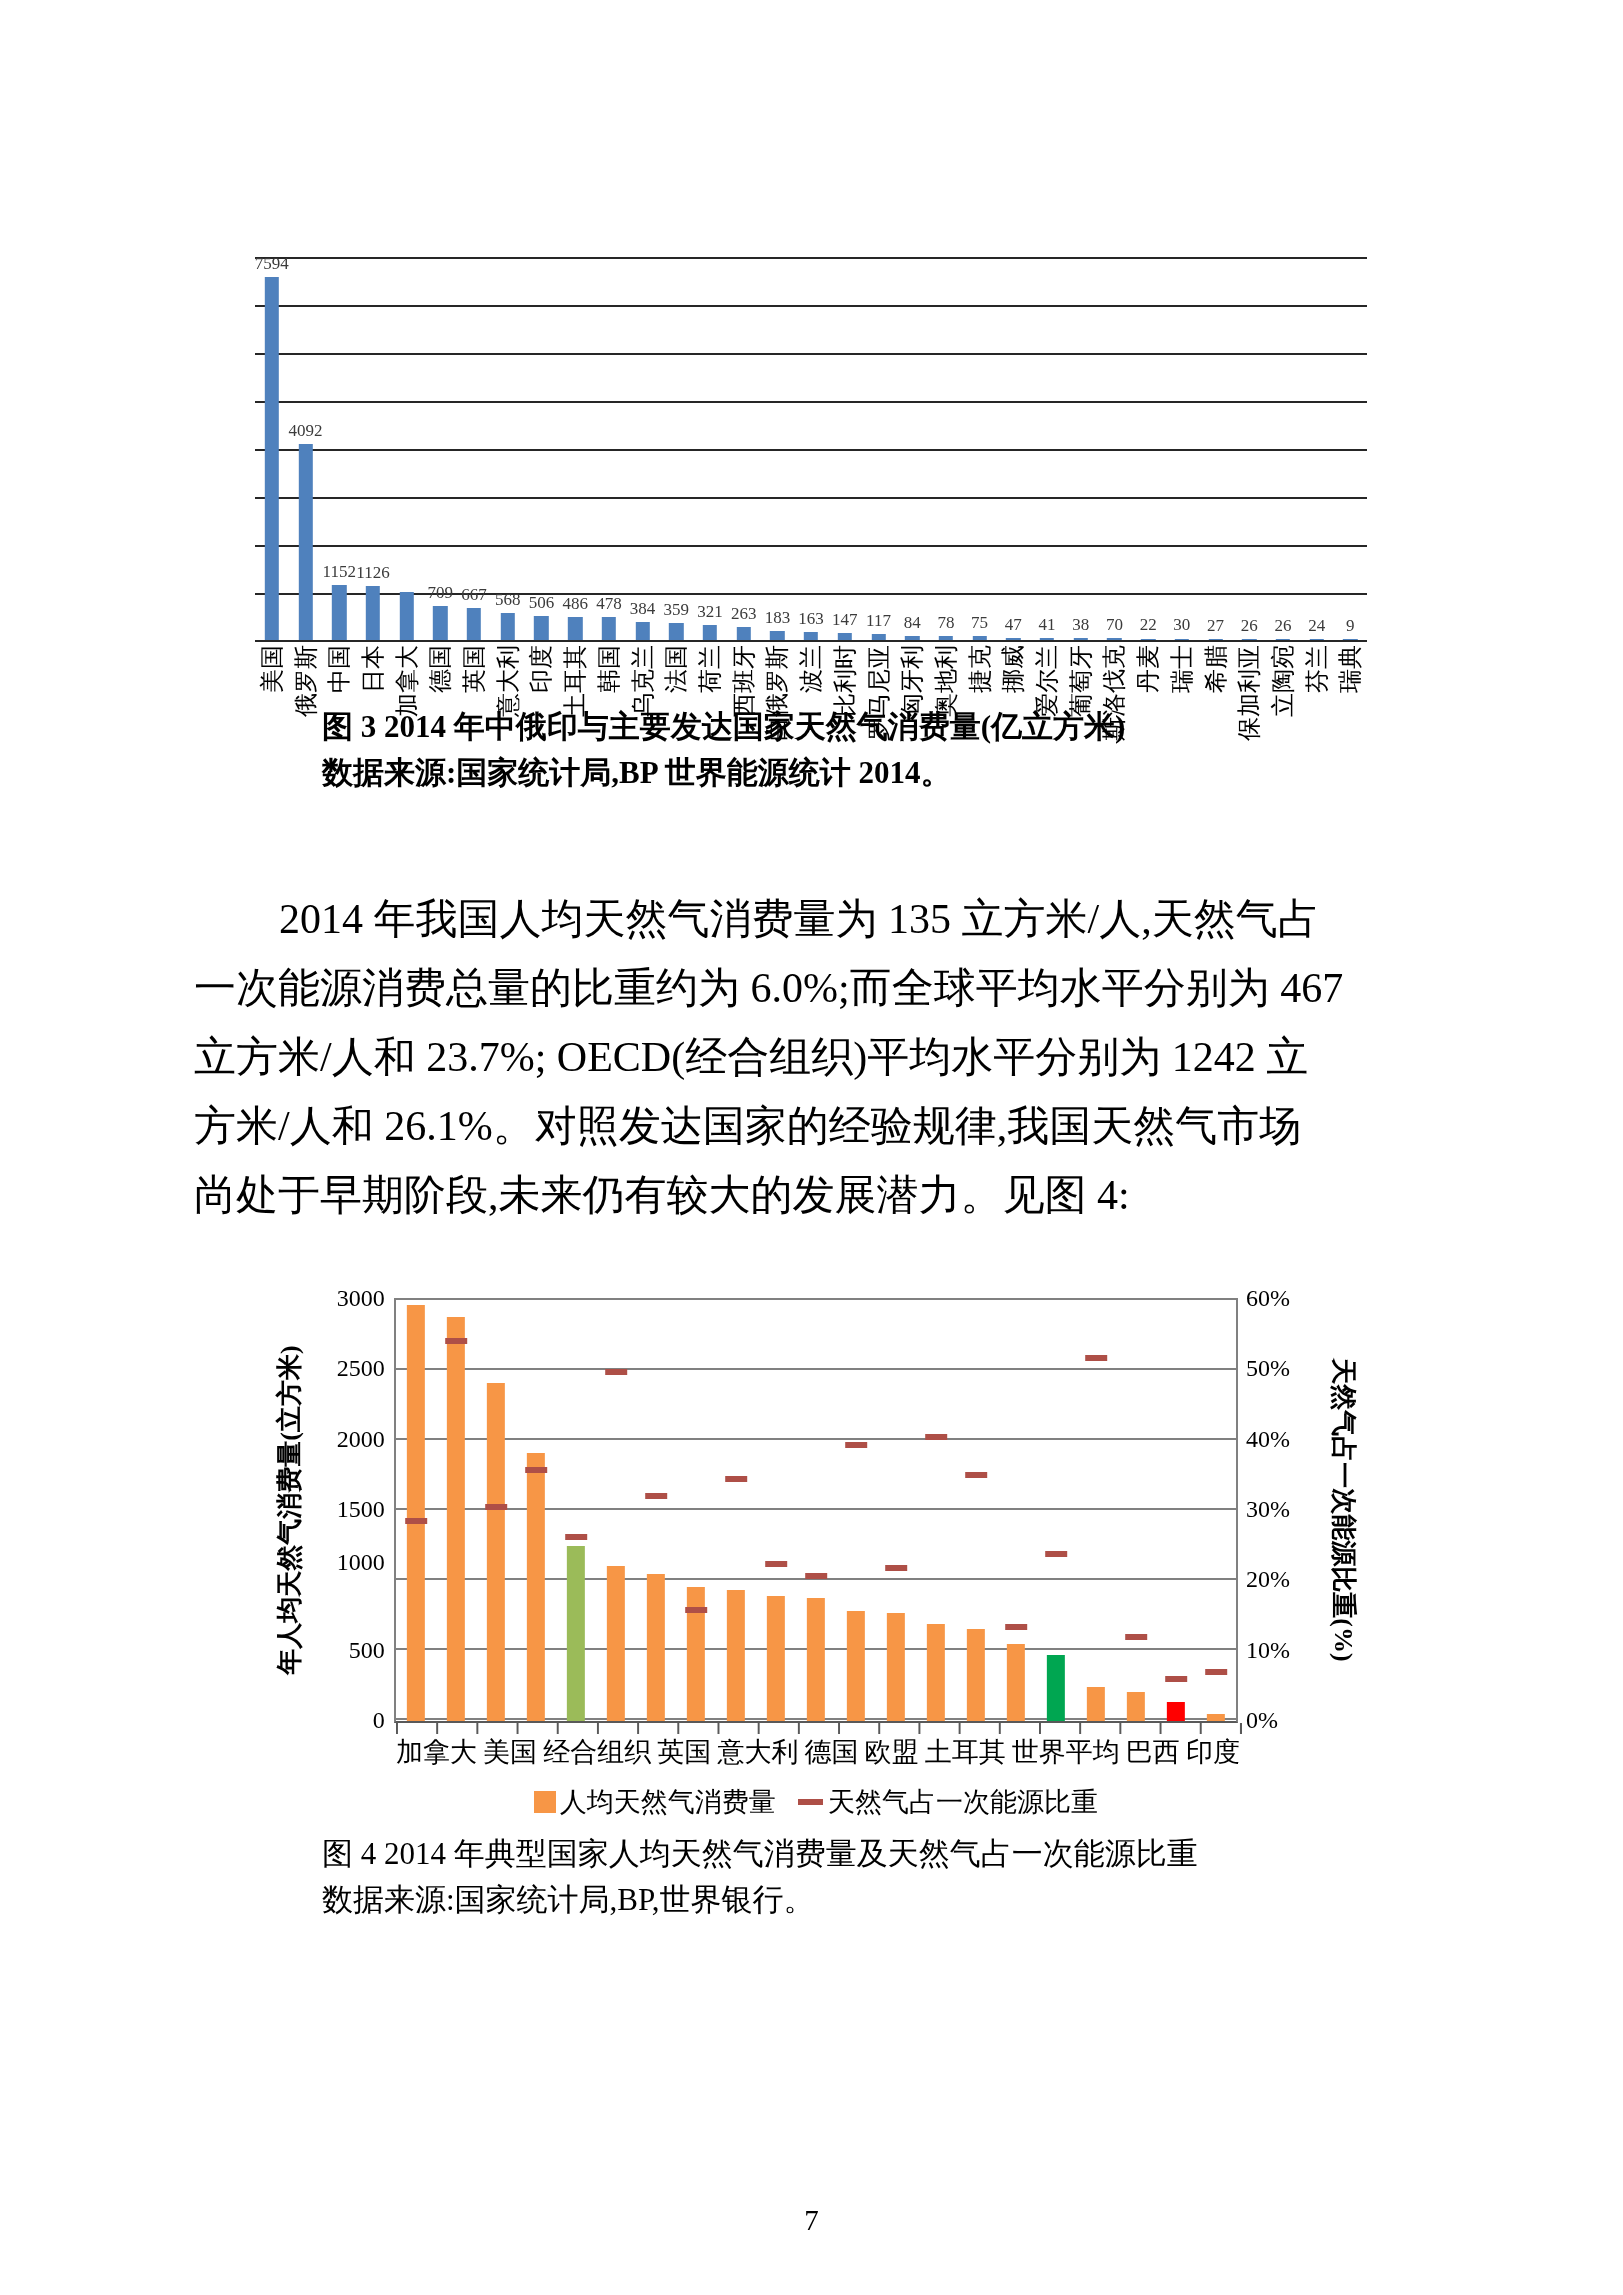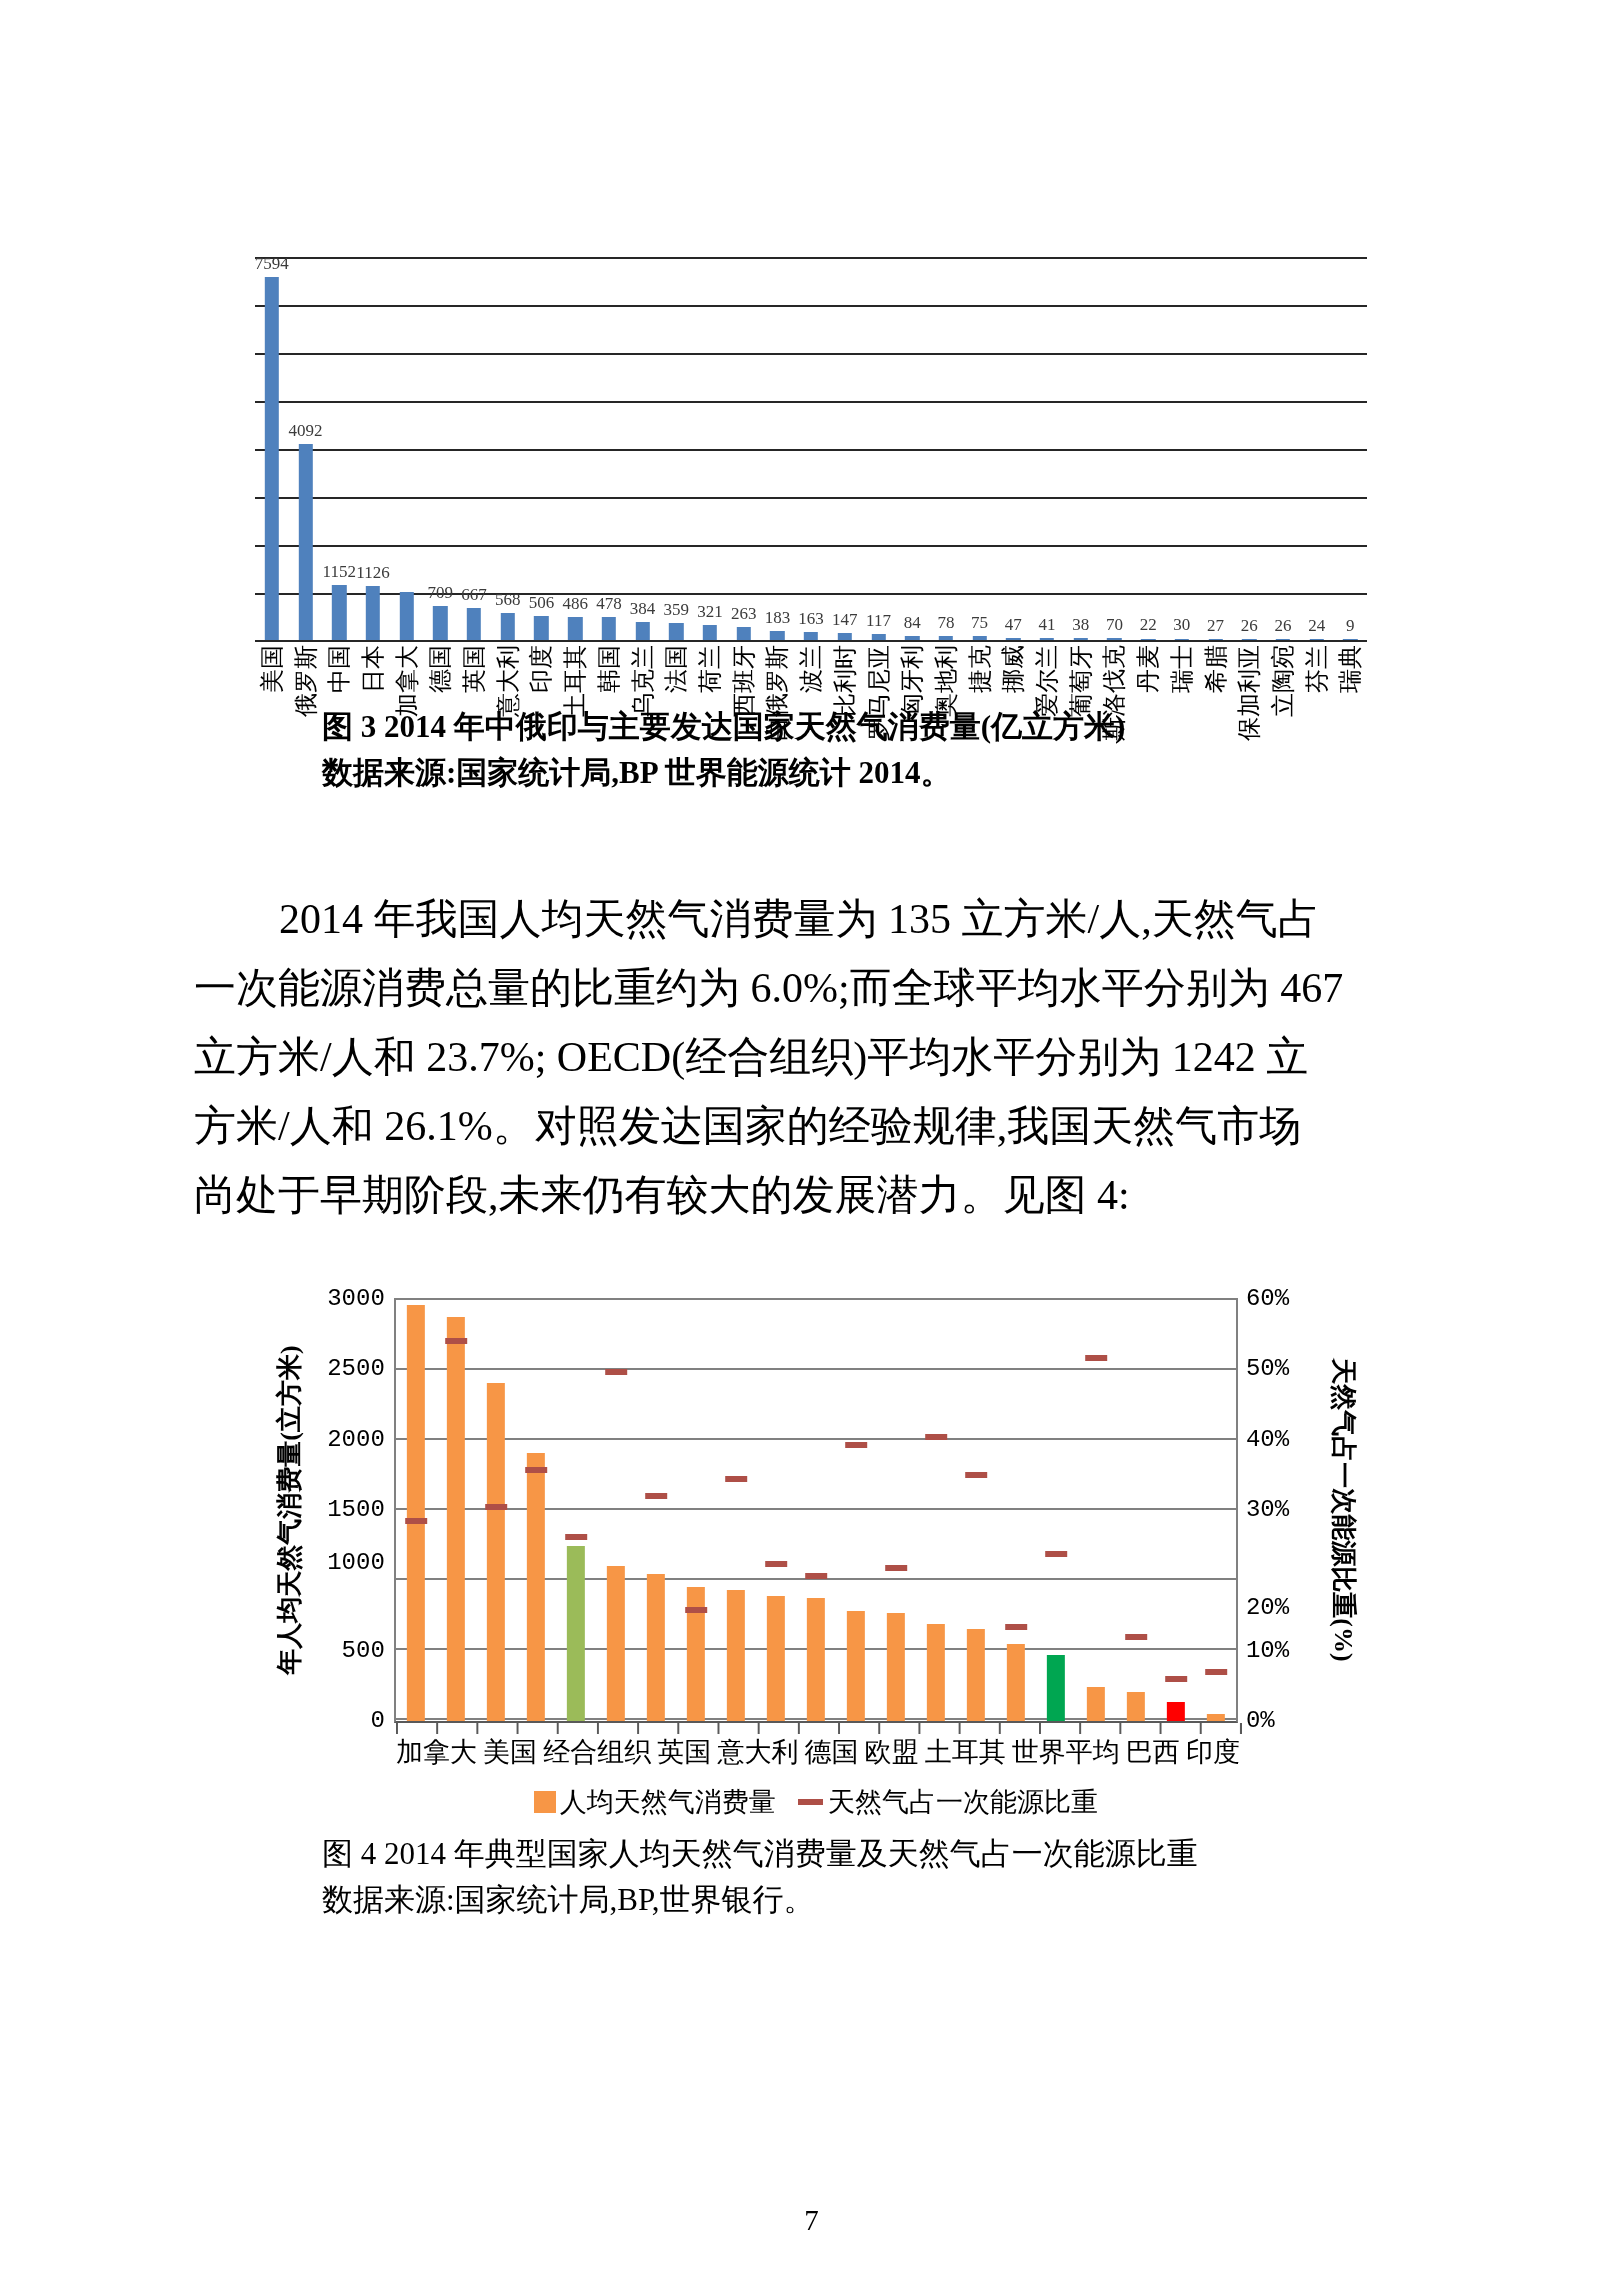--- a/index.html
+++ b/index.html
@@ -46,21 +46,21 @@
   .c4 { position:absolute; left:260px; top:1280px; width:1112px; }
   .c4-row { display:flex; padding-top:18.3px; }
   .c4-ltitle,.c4-rtitle { width:60px; height:423px; position:relative; }
   .c4-ltitle span,.c4-rtitle span {
     position:absolute; left:50%; top:50%; white-space:nowrap;
     font-size:26px; font-weight:bold;
   }
   .c4-ltitle span { transform:translate(-50%,-50%) rotate(-90deg); }
   .c4-rtitle span { transform:translate(-50%,-50%) rotate(90deg); }
   .c4-yleft,.c4-yright { width:77px; height:423px; position:relative; font-size:24px; }
-  .c4-ytick { position:absolute; line-height:29px;font-family:Liberation Mono, monospace; }
+  .c4-ytick { position:absolute; line-height:29px; }
   .c4-ytick.left { right:9.2px; }
   .c4-ytick.right { left:7.9px; }
   .c4-mid { width:844px; }
   .c4-plot {
     position:relative; height:423px; box-sizing:content-box;
     border-left:2px solid #808080; border-right:2px solid #808080; border-bottom:2.6px solid #595959;
     background-image:linear-gradient(to bottom,#808080 2px,transparent 2px);
     background-size:100% 70px;
     display:flex;
   }
@@ -469,21 +469,21 @@
           <span>人均天然气消费量</span>
           <span class="swatch-dash"></span>
           <span>天然气占一次能源比重</span>
         </div>
       </div>
       <div class="c4-yright" id="c4-yright">
           <div class="c4-ytick right" style="top: -14.4px;">60%</div>
           <div class="c4-ytick right" style="top: 56px;">50%</div>
           <div class="c4-ytick right" style="top: 127px;">40%</div>
           <div class="c4-ytick right" style="top: 197px;">30%</div>
-          <div class="c4-ytick right" style="top: 267px; margin-top: 28px;">20%</div>
+          <div class="c4-ytick right" style="top: 267px;">20%</div>
           <div class="c4-ytick right" style="top: 338px;">10%</div>
           <div class="c4-ytick right" style="top: 408px;">0%</div>
         </div>
       <div class="c4-rtitle">
         <span>天然气占一次能源比重(%)</span>
       </div>
     </div>
   </section>
 
   <div class="cap cap4">

